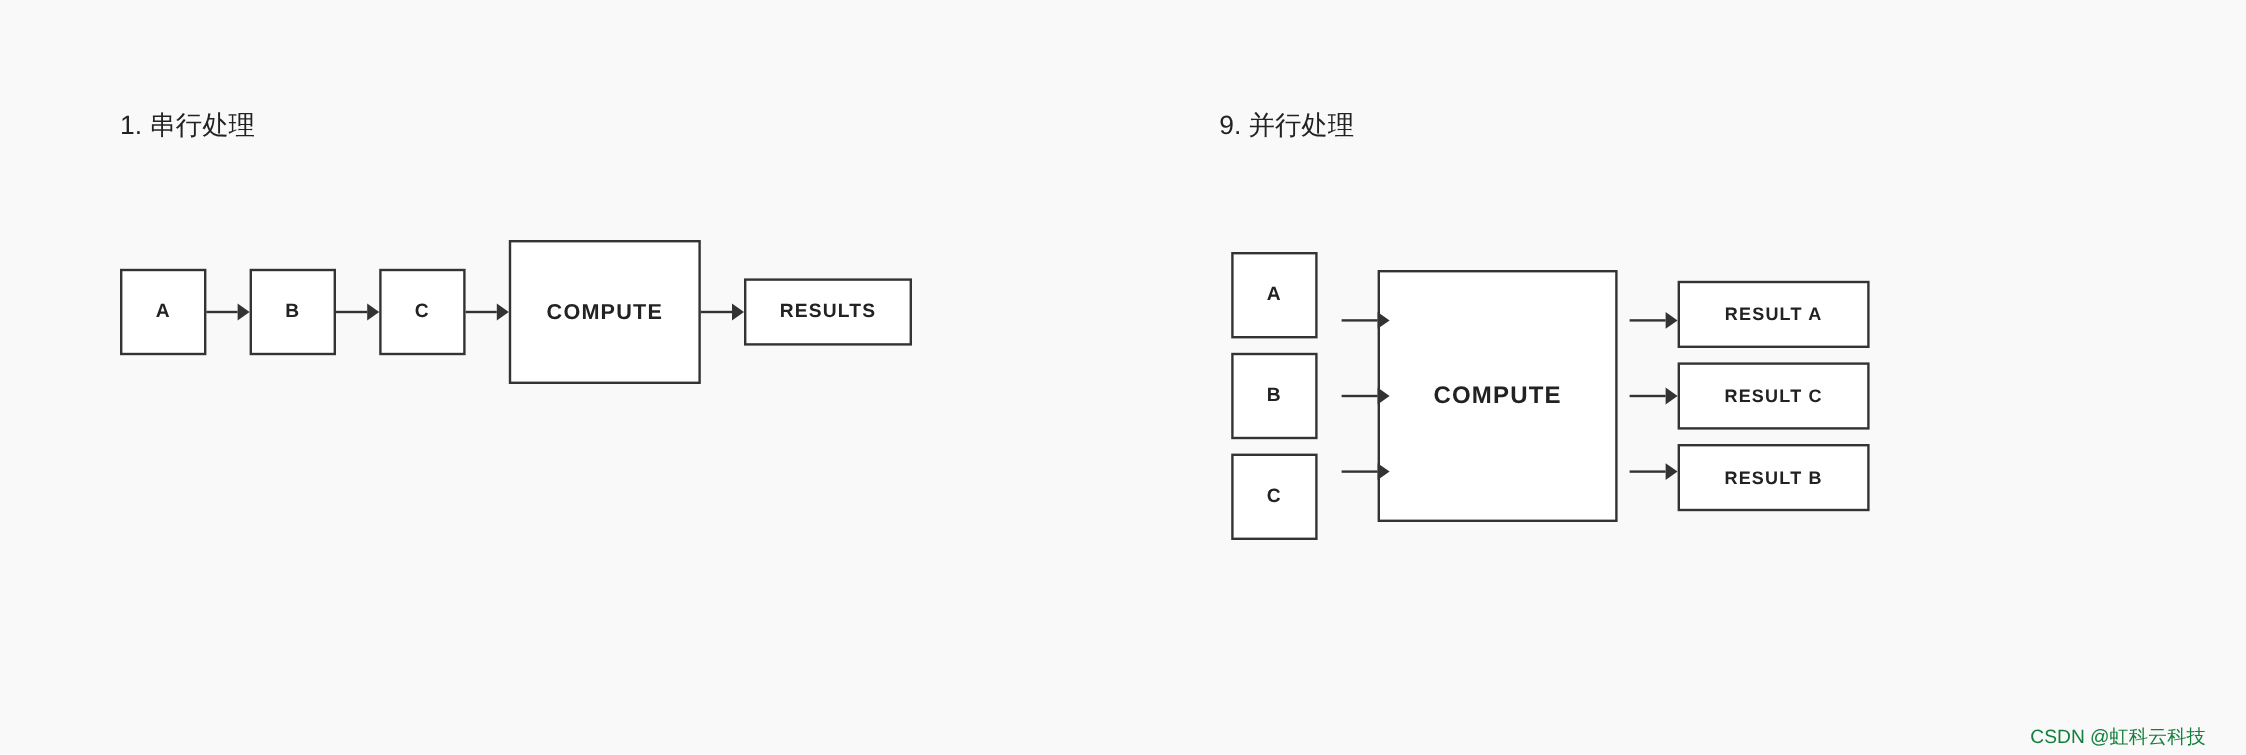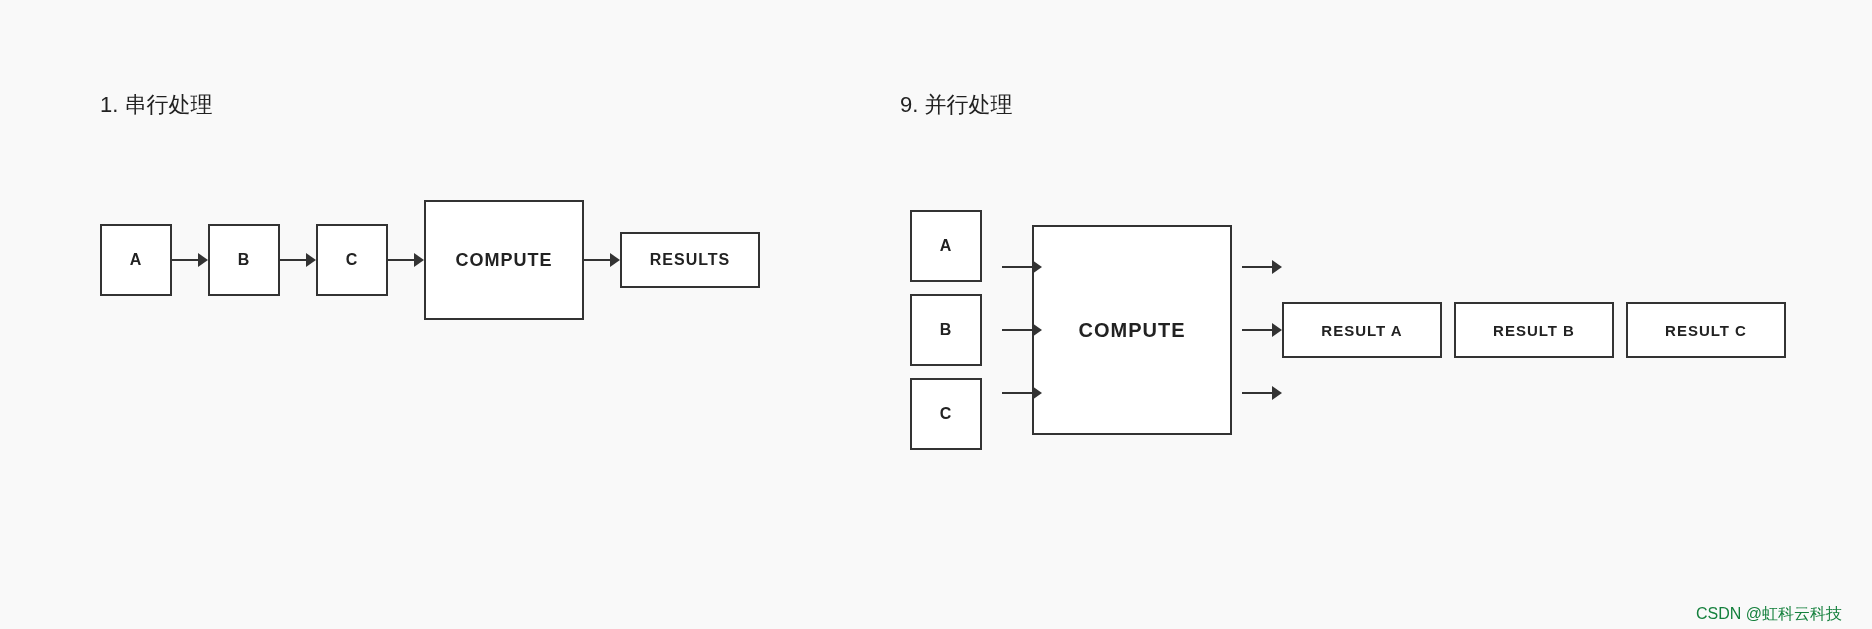--- a/index.html
+++ b/index.html
@@ -97,21 +97,21 @@
       align-items: center;
       gap: 0;
     }
     .parallel-inputs {
       display: flex;
       flex-direction: column;
       gap: 12px;
     }
     .parallel-outputs {
       display: flex;
-      flex-direction: row;
+      flex-direction: column;
       gap: 12px;
     }
     .parallel-arrows-in {
       display: flex;
       flex-direction: column;
       justify-content: space-around;
       height: 210px;
       width: 40px;
       position: relative;
     }
@@ -237,23 +237,23 @@
         <div class="par-arrow"></div>
         <div class="par-arrow"></div>
         <div class="par-arrow"></div>
       </div>
 
       <div class="parallel-outputs">
         <div class="box box-result">
           <span>RESULT A</span>
         </div>
         <div class="box box-result">
+          <span>RESULT C</span>
+        </div>
+        <div class="box box-result">
           <span>RESULT B</span>
-        </div>
-        <div class="box box-result">
-          <span>RESULT C</span>
         </div>
       </div>
     </div>
   </div>
 
   <div class="watermark">CSDN @虹科云科技</div>
 </div>
 
 </body></html>

